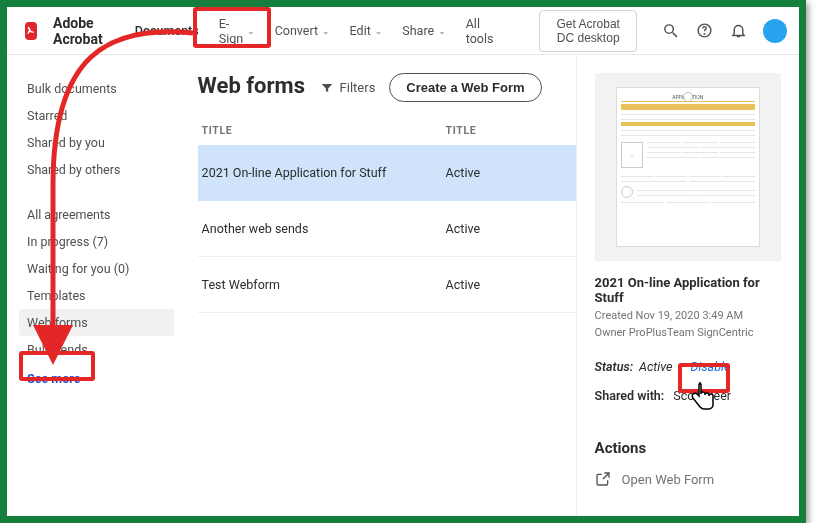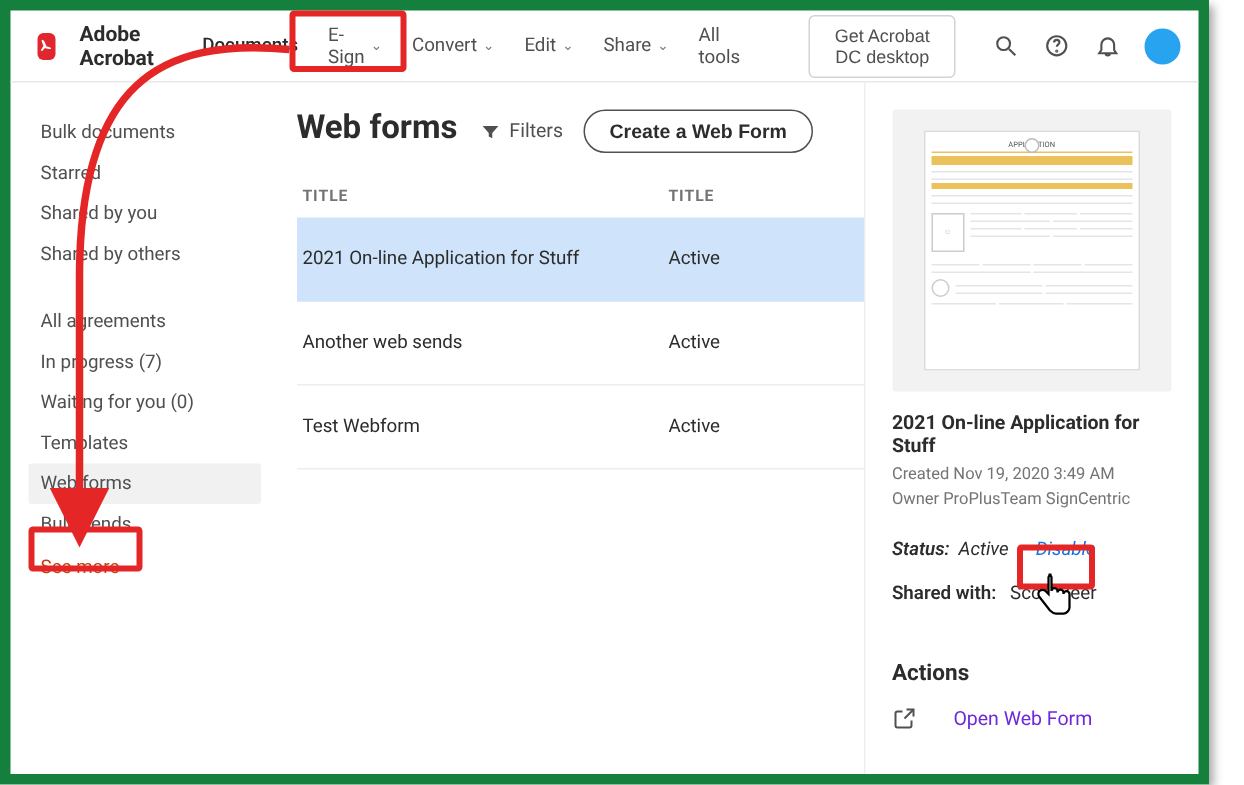--- a/index.html
+++ b/index.html
@@ -17,21 +17,21 @@
   .spacer { flex: 1 0 12px; }
   .cta { border: 1px solid #d3d3d3; border-radius: 4px; background: #fff; font-size: 12px; color:#505050; padding: 6px 12px; cursor: pointer; margin-left: 8px; }
   .hicons { display: flex; align-items: center; gap: 16px; margin-left: 16px; }
   .hicon { width: 18px; height: 18px; color:#505050; cursor: pointer; display:flex; align-items:center; justify-content:center; }
   .avatar { width: 24px; height: 24px; border-radius: 50%; background: #28a3f0; }
   
   .main { display: flex; position: absolute; top:48px; left:0; right:0; bottom:0; }
   .sidebar { width: 175px; padding: 20px 10px 10px 20px; font-size: 12.5px; color:#505050; position: relative; }
   .sb-link { display:block; padding: 6px 0; cursor:pointer; }
   .sb-gap { height: 18px; }
-  .sb-more { color:#c2410c; cursor:pointer; padding-top: 8px; display:block; }
+  .sb-more { color:#1d4ed8; cursor:pointer; padding-top: 8px; display:block;font-weight:bold; }
   .sb-selected { background:#f1f1f1; margin: 0 -8px; padding: 6px 8px; border-radius:2px; }
   .content { flex: 1; padding: 18px 0 0 22px; position: relative; }
   .content h1 { font-size: 22px; font-weight: 700; margin-bottom: 18px; }
   .controls { position:absolute; top:18px; right: 34px; display:flex; gap: 14px; align-items:center; }
   .filters { display:flex; align-items:center; gap:6px; color:#505050; font-size:13px; cursor:pointer; }
   .create-btn { border: 1.5px solid #505050; border-radius: 16px; background:#fff; font-size:13px; padding: 6px 16px; cursor:pointer; font-weight:600; color:#2c2c2c; }
   .table { margin-top: 8px; }
   .thead { display:flex; font-size:10.5px; letter-spacing:0.06em; color:#747474; font-weight:700; padding: 8px 0 8px 4px; }
   .col-title { width: 244px; }
   .col-status { width: 120px; }
@@ -50,21 +50,21 @@
   .thumb .seal { width:10px; height:10px; border-radius:50%; border:1px solid #bbb; position:absolute; left:50%; top:4px; transform:translateX(-50%); background:#fff; }
   .rp-title { font-size: 13px; font-weight:700; margin-top: 14px; }
   .rp-meta { font-size: 11px; color:#747474; margin-top: 4px; }
   .rp-status { margin-top: 20px; font-size: 12.5px; display:flex; align-items:flex-end; gap:6px;font-style:italic; }
   .rp-status strong { color:#2c2c2c; font-weight:600; }
   .link-disable { color:#1473e6; cursor:pointer; }
   .rp-shared { margin-top: 14px; font-size: 12.5px; }
   .rp-shared span { color:#2c2c2c; }
   .rp-actions { margin-top: 36px; }
   .rp-actions h3 { font-size: 15px; font-weight:700; margin-bottom: 14px; }
-  .action-row { display:flex; align-items:center; gap:25px; font-size:13px; color:#6d28d9; cursor:pointer; }
+  .action-row { display:flex; align-items:center; gap:11px; font-size:13px; color:#737373; cursor:pointer; }
   
   .annot-box { position:absolute; border: 4px solid #e52626; border-radius:3px; pointer-events:none; z-index: 50; }
   .annot-arrow { position:absolute; z-index:49; pointer-events:none; }
   .cursor-img { position:absolute; z-index:60; pointer-events:none; }
   
   svg { display:block; }
 </style>
 </head>
 <body>
 

